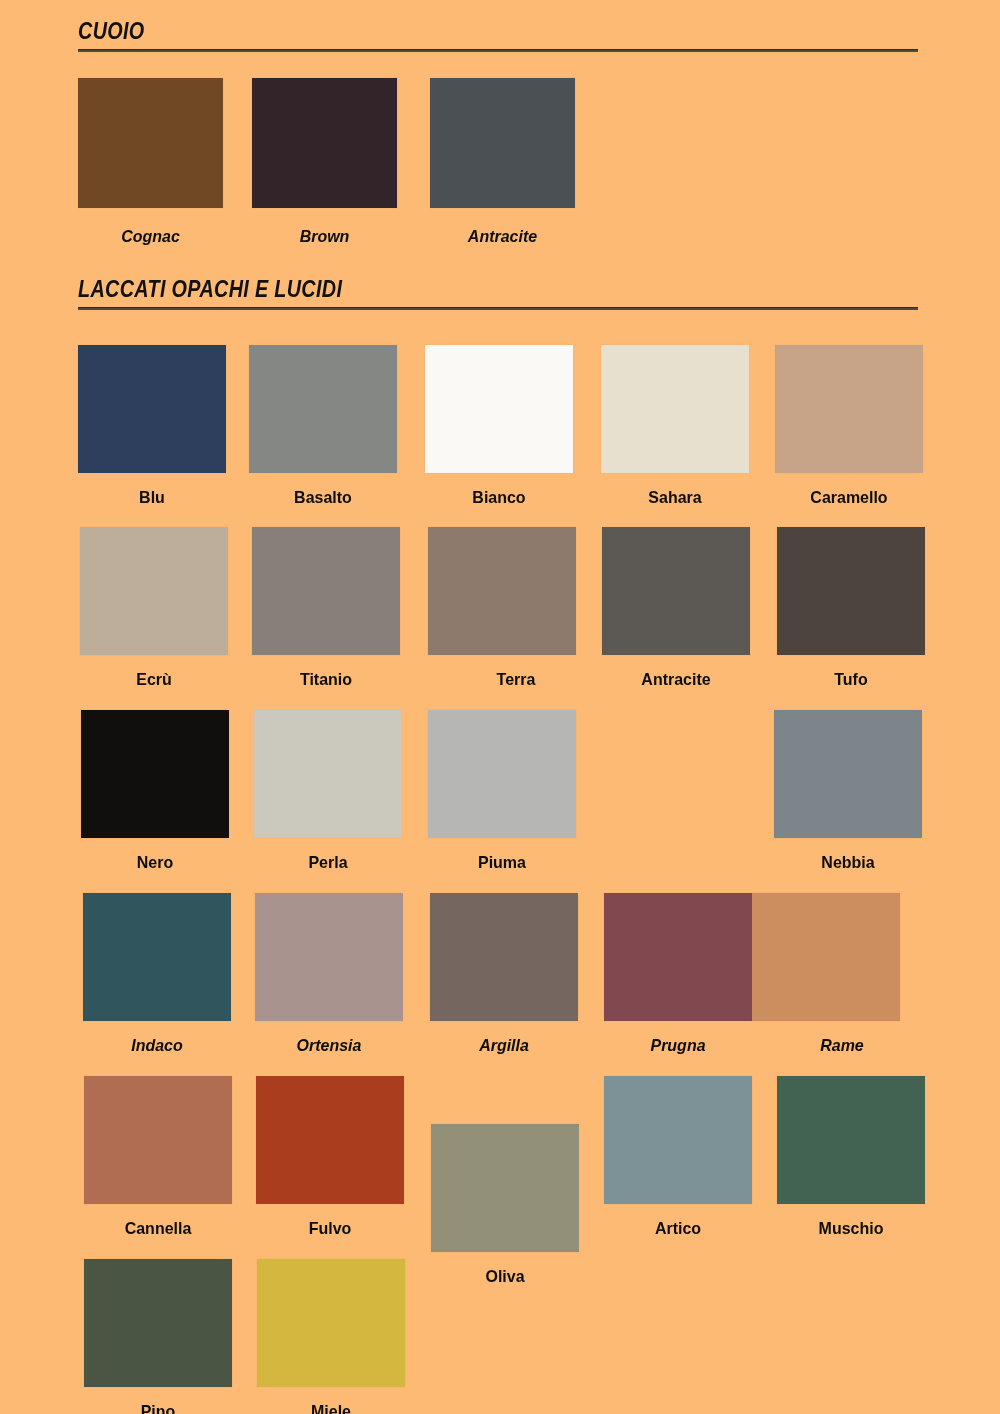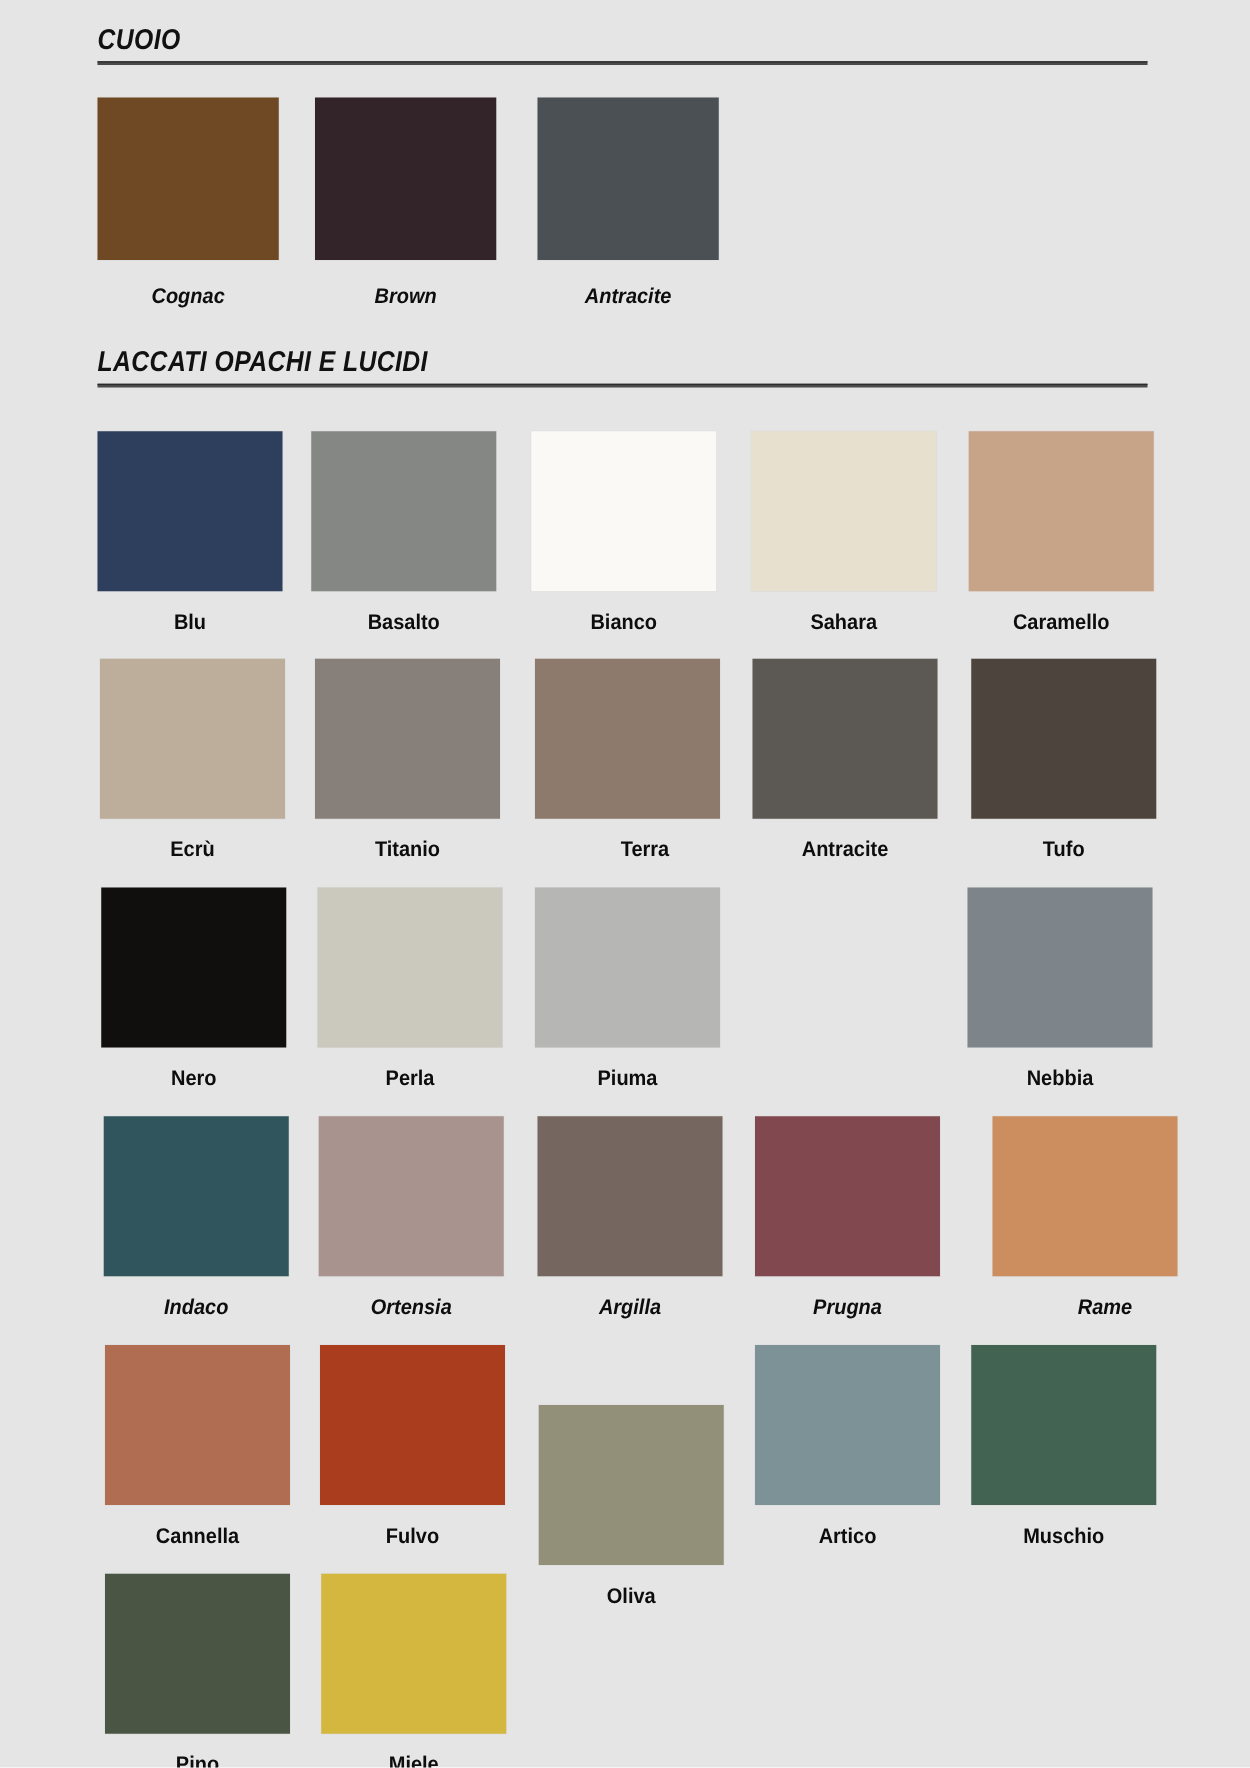--- a/index.html
+++ b/index.html
@@ -12,21 +12,21 @@
     height: 1414px;
     overflow: hidden;
     font-family: "Liberation Sans", sans-serif;
     color: #000000;
     position: relative;
   }
   .page {
     position: relative;
     width: 1000px;
     height: 1414px;
-    background: #e5e5e5;
+    background: #fdba74;
   }
 
   
   .section {
     position: absolute;
     left: 0;
     width: 1000px;
   }
   .section-head {
     position: relative;
@@ -208,21 +208,21 @@
         <span class="chip-label">Ortensia</span>
       </div>
       <div class="cell" style="left:430px; width:148px;">
         <span class="chip" style="background:#75675F;"></span>
         <span class="chip-label">Argilla</span>
       </div>
       <div class="cell" style="left:604px; width:148px;">
         <span class="chip" style="background:#81484F;"></span>
         <span class="chip-label">Prugna</span>
       </div>
-      <div class="cell" style="left:778px; width:180px;padding-left:16px;">
+      <div class="cell" style="left:736px; width:180px;padding-left:16px;">
         <span class="chip" style="background:#CC8E5F;"></span>
         <span class="chip-label">Rame</span>
       </div>
     </div>
 
     <div class="row" style="position:absolute; top:1076px; height:183px;">
       <div class="cell" style="left:84px; width:148px;">
         <span class="chip" style="background:#B06D52;"></span>
         <span class="chip-label">Cannella</span>
       </div>

